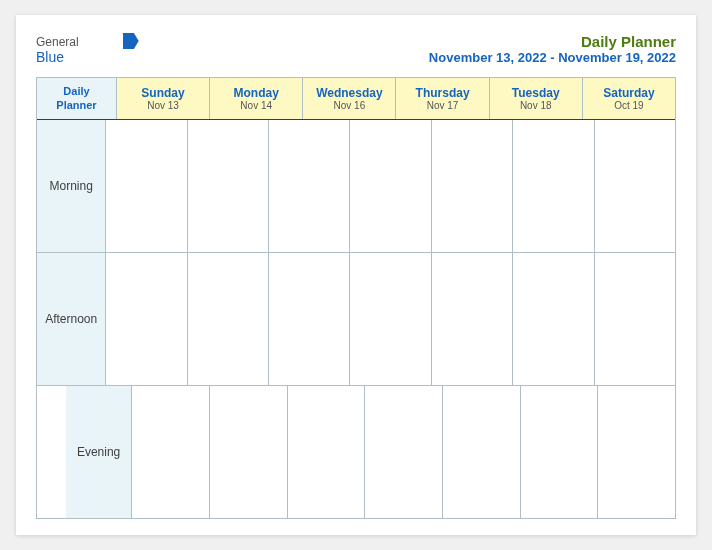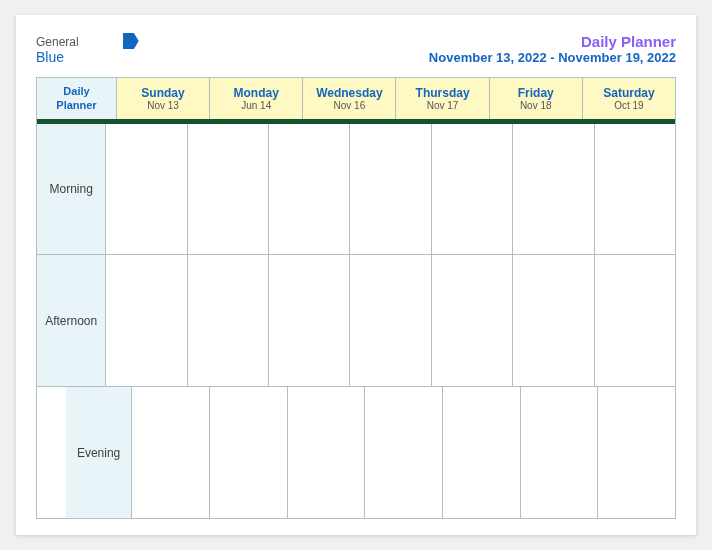--- a/index.html
+++ b/index.html
@@ -49,38 +49,38 @@
       clip-path: polygon(0 0, 70% 0, 100% 50%, 70% 100%, 0 100%);
       margin-left: 2px;
       vertical-align: middle;
     }
     .title-area {
       text-align: right;
     }
     .title-area .main-title {
       font-size: 15px;
       font-weight: bold;
-      color: #8b5cf6;
+      color: #4d7c0f;
     }
     .title-area .date-range {
       font-size: 13px;
       font-weight: bold;
       color: #1565c0;
       padding-left: 40px;
     }
     .calendar-table {
       flex: 1;
       display: flex;
       flex-direction: column;
       border: 1px solid #b0bec5;
     }
     .cal-header-row {
       display: flex;
       flex-direction: row;
-      border-bottom: 5px solid #14532d;
+      border-bottom: 1px solid #14532d;
     }
     .cal-header-cell {
       flex: 1;
       text-align: center;
       padding: 6px 2px;
       background: #fef9c3;
       border-right: 1px solid #b0bec5;
       display: flex;
       flex-direction: column;
       align-items: center;
@@ -174,32 +174,32 @@
       <div class="cal-header-cell first-col" style="flex:0.85;">
         <span class="first-col-header">Daily<br>Planner</span>
       </div>
 
       <div class="cal-header-cell">
         <span class="col-day-name">Sunday</span>
         <span class="col-date">Nov 13</span>
       </div>
       <div class="cal-header-cell">
         <span class="col-day-name">Monday</span>
-        <span class="col-date">Jun 14</span>
+        <span class="col-date">Nov 14</span>
       </div>
       <div class="cal-header-cell">
         <span class="col-day-name">Wednesday</span>
         <span class="col-date">Nov 16</span>
       </div>
       <div class="cal-header-cell">
         <span class="col-day-name">Thursday</span>
         <span class="col-date">Nov 17</span>
       </div>
       <div class="cal-header-cell">
-        <span class="col-day-name">Friday</span>
+        <span class="col-day-name">Tuesday</span>
         <span class="col-date">Nov 18</span>
       </div>
       <div class="cal-header-cell">
         <span class="col-day-name">Saturday</span>
         <span class="col-date">Oct 19</span>
       </div>
     </div>
 
     <div class="cal-body">
 

